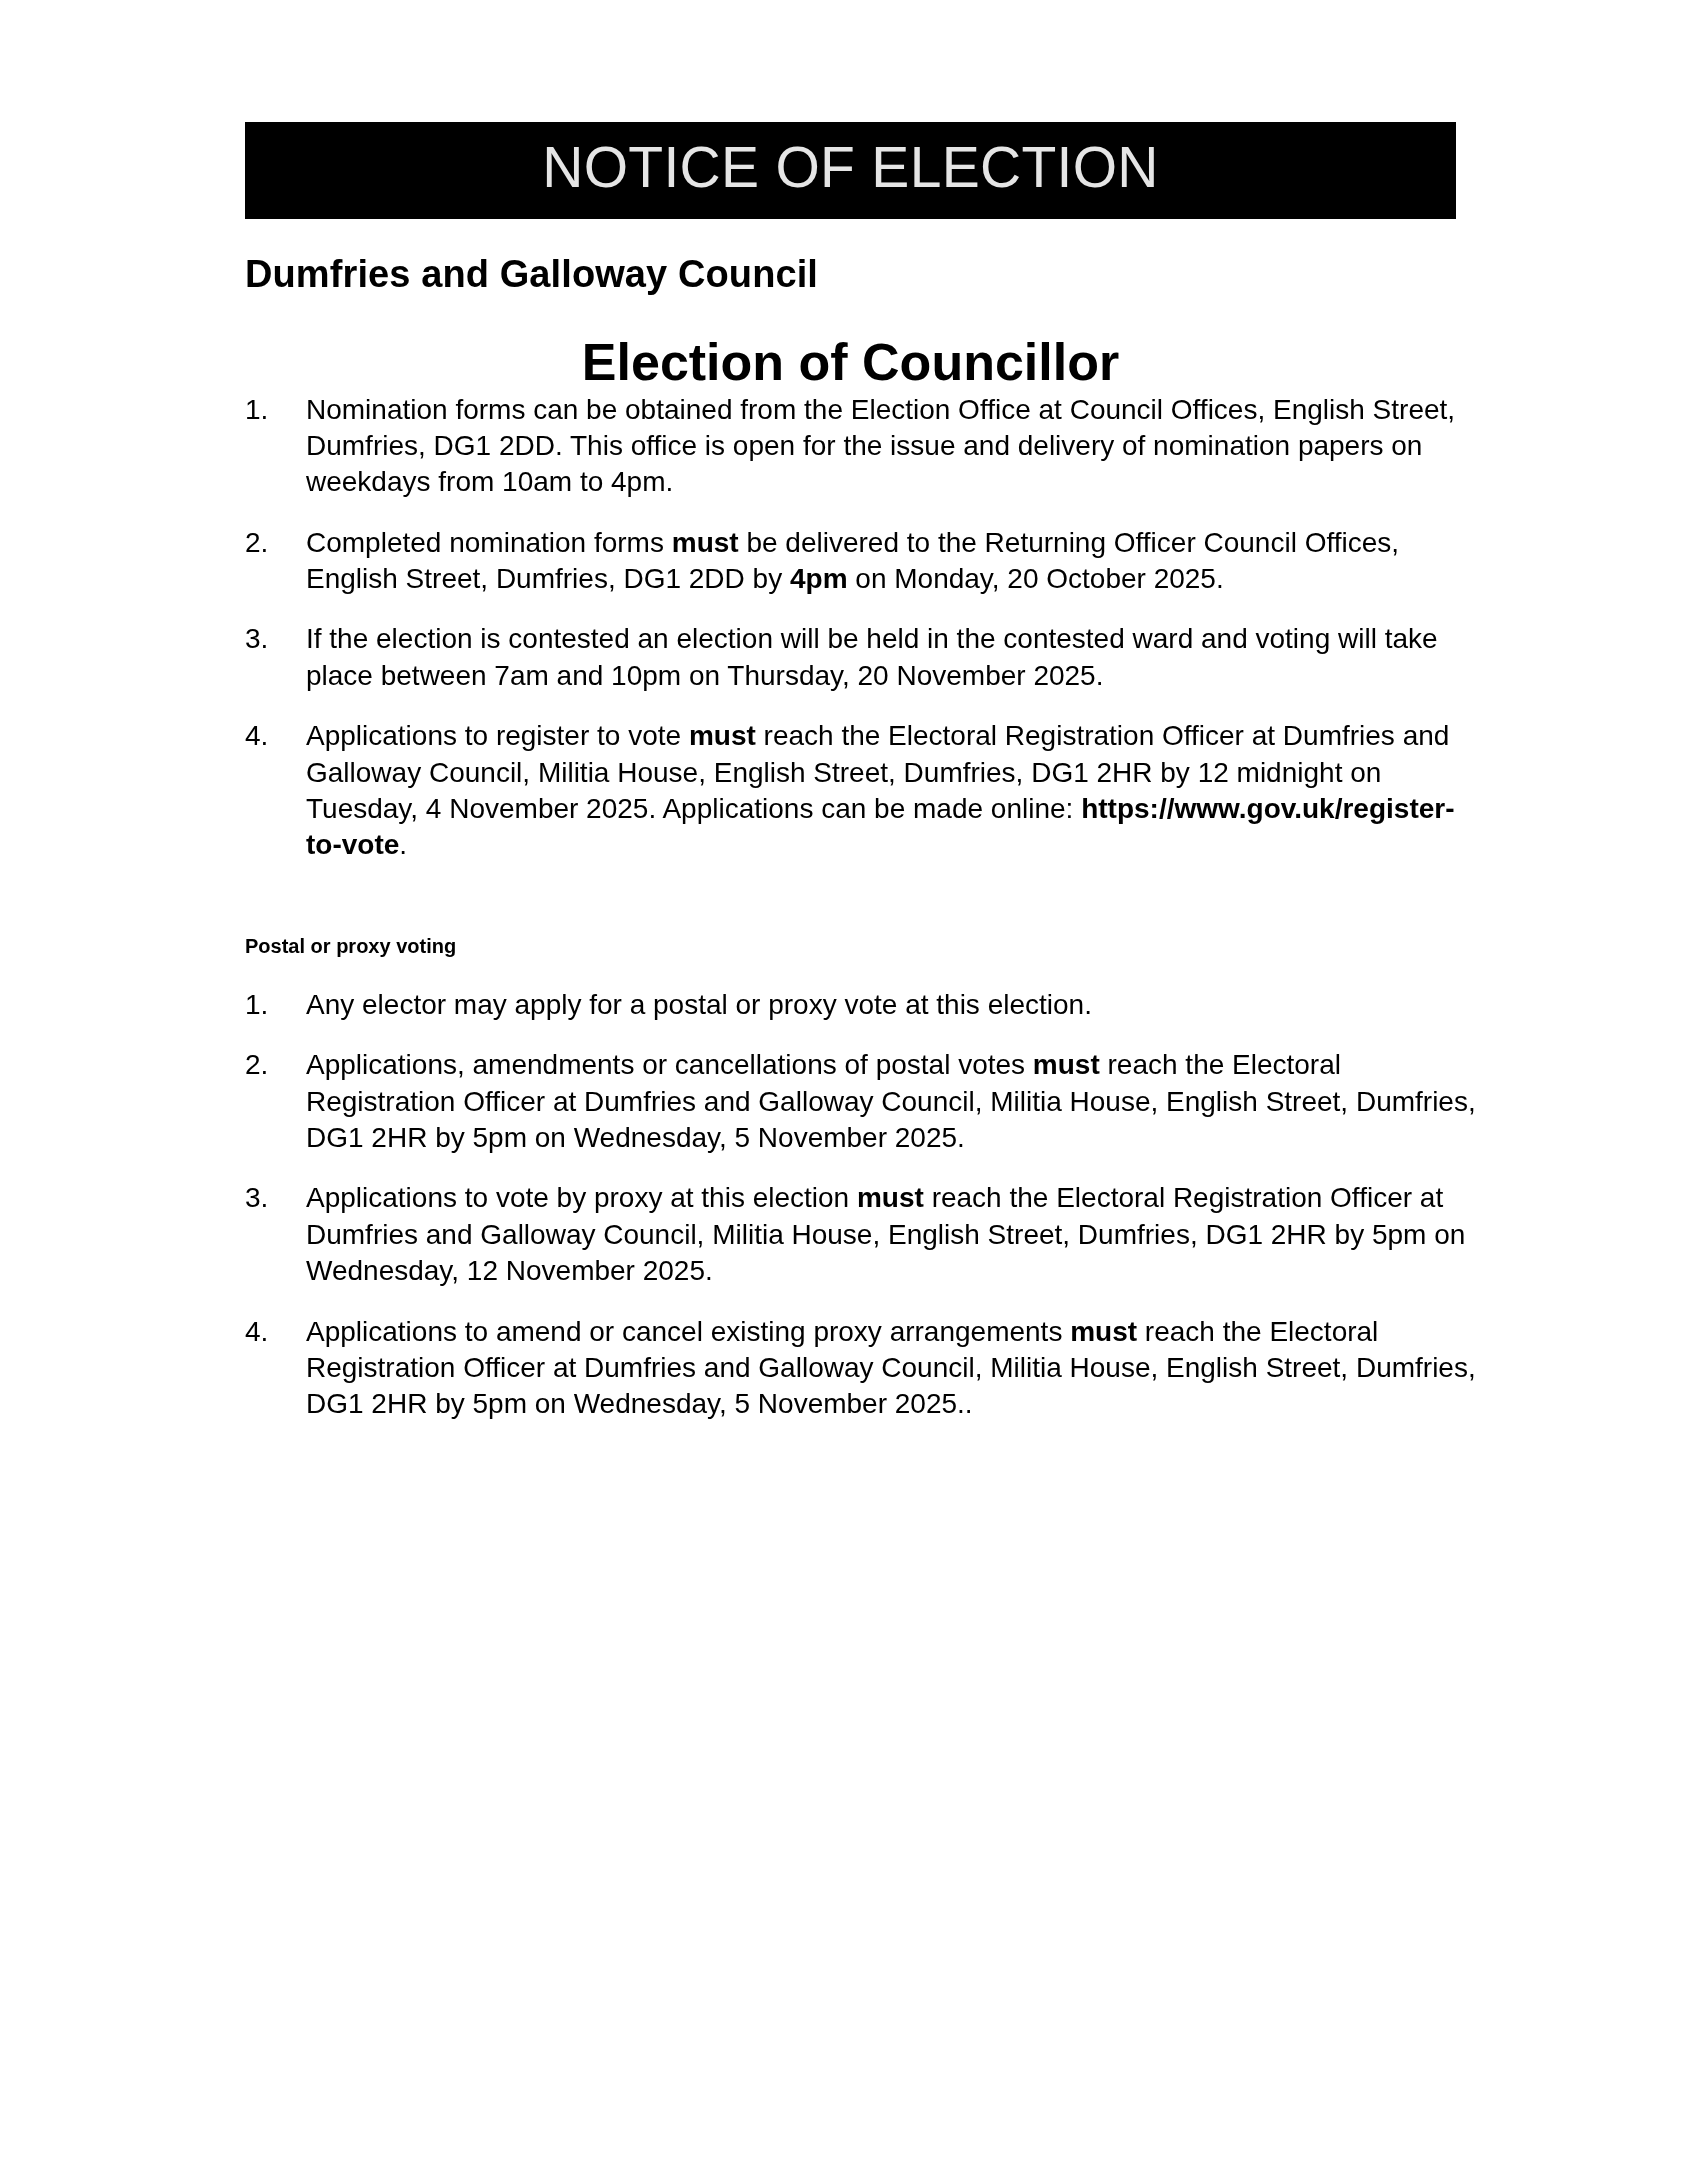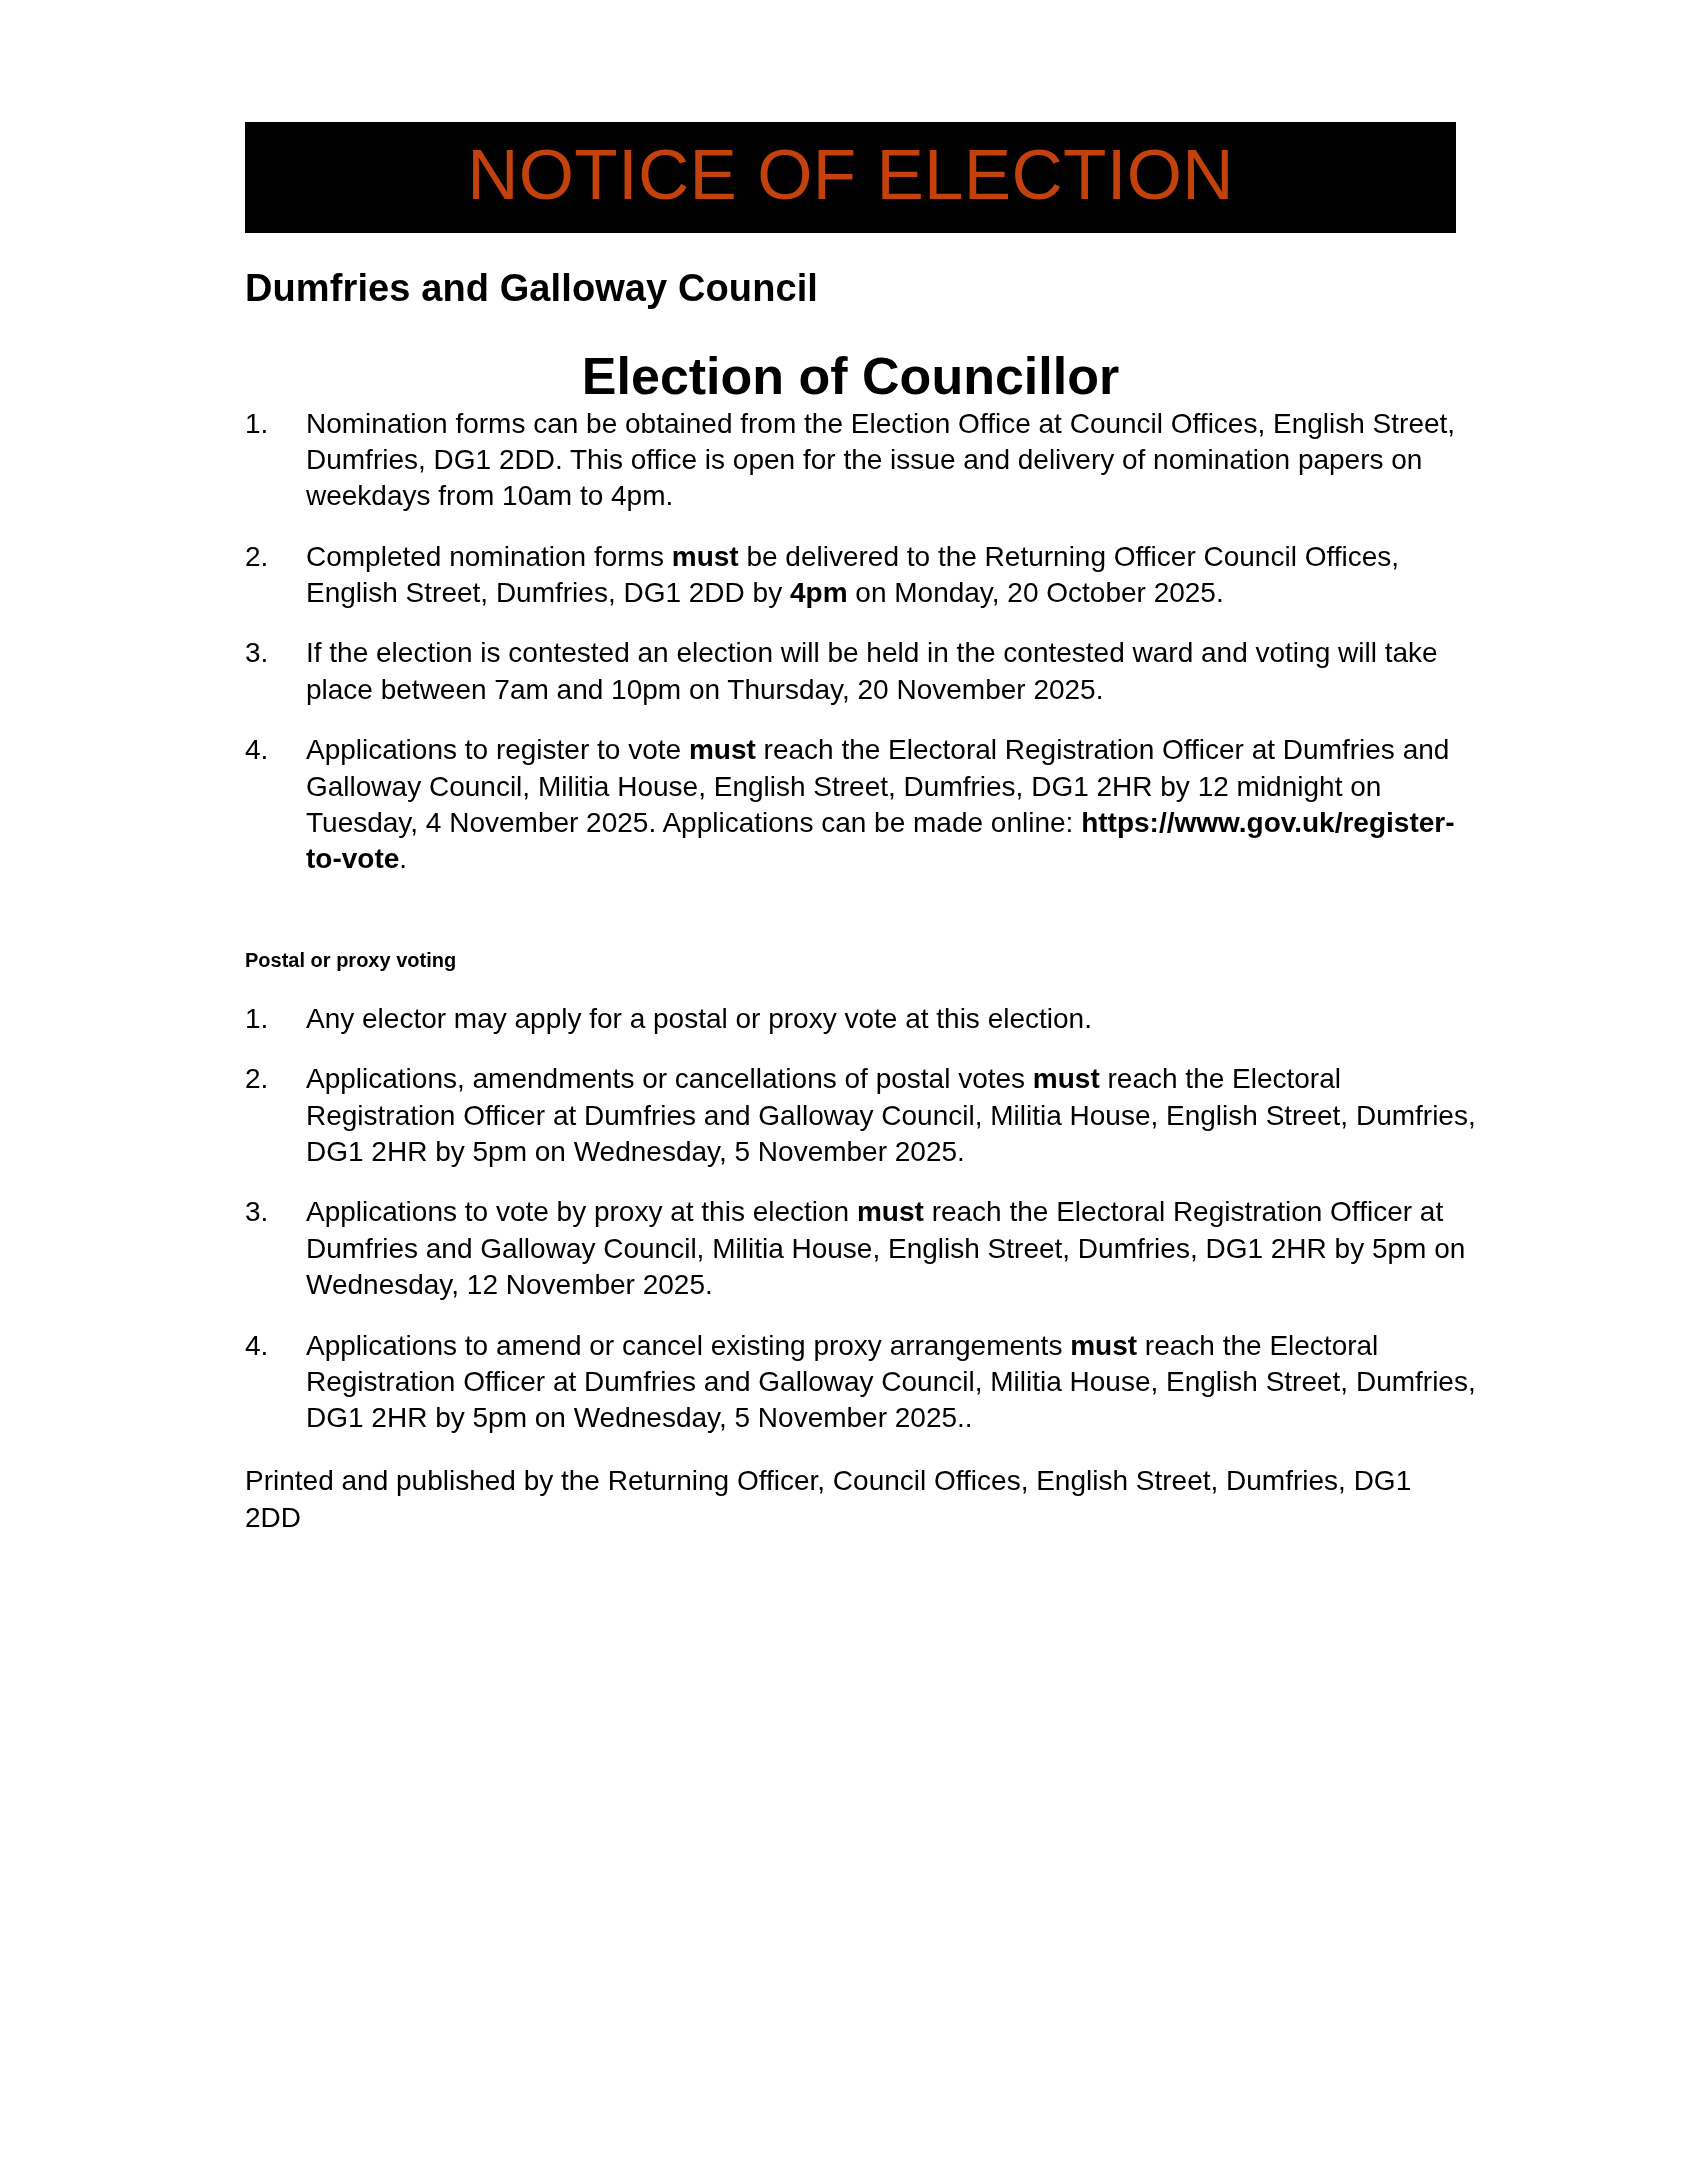--- a/index.html
+++ b/index.html
@@ -16,23 +16,23 @@
   }
   .page {
     position: relative;
     width: 1687px;
     height: 2183px;
     box-sizing: border-box;
     padding: 122px 198px 0 245px;
   }
   .title-banner {
     background: #000000;
-    color: #c2410c;
+    color: #e5e5e5;
     text-align: center;
-    font-size: 71px;
+    font-size: 57px;
     line-height: 1.0;
     letter-spacing: 0.3px;
     padding: 17px 0 22.5px 0;
     margin: 0 0 0 0;
     width: 1211px;
     font-weight: 400;
   }
   .council-name {
     text-align: left;
     font-weight: bold;
@@ -136,16 +136,15 @@
     <li>
       <span class="num">3.</span>
       <span class="txt">Applications to vote by proxy at this election <b>must</b> reach the Electoral Registration Officer at Dumfries and Galloway Council, Militia House, English Street, Dumfries, DG1 2HR by 5pm on Wednesday, 12 November 2025.</span>
     </li>
     <li>
       <span class="num">4.</span>
       <span class="txt">Applications to amend or cancel existing proxy arrangements <b>must</b> reach the Electoral Registration Officer at Dumfries and Galloway Council, Militia House, English Street, Dumfries, DG1 2HR by 5pm on Wednesday, 5 November 2025..</span>
     </li>
   </ol>
 
-  <div class="footer-note">Printed and published by the Returning Officer, Council Offices, English Street, Dumfries, DG1 2DD</div>
 
 </div>
 
 
 </body></html>

